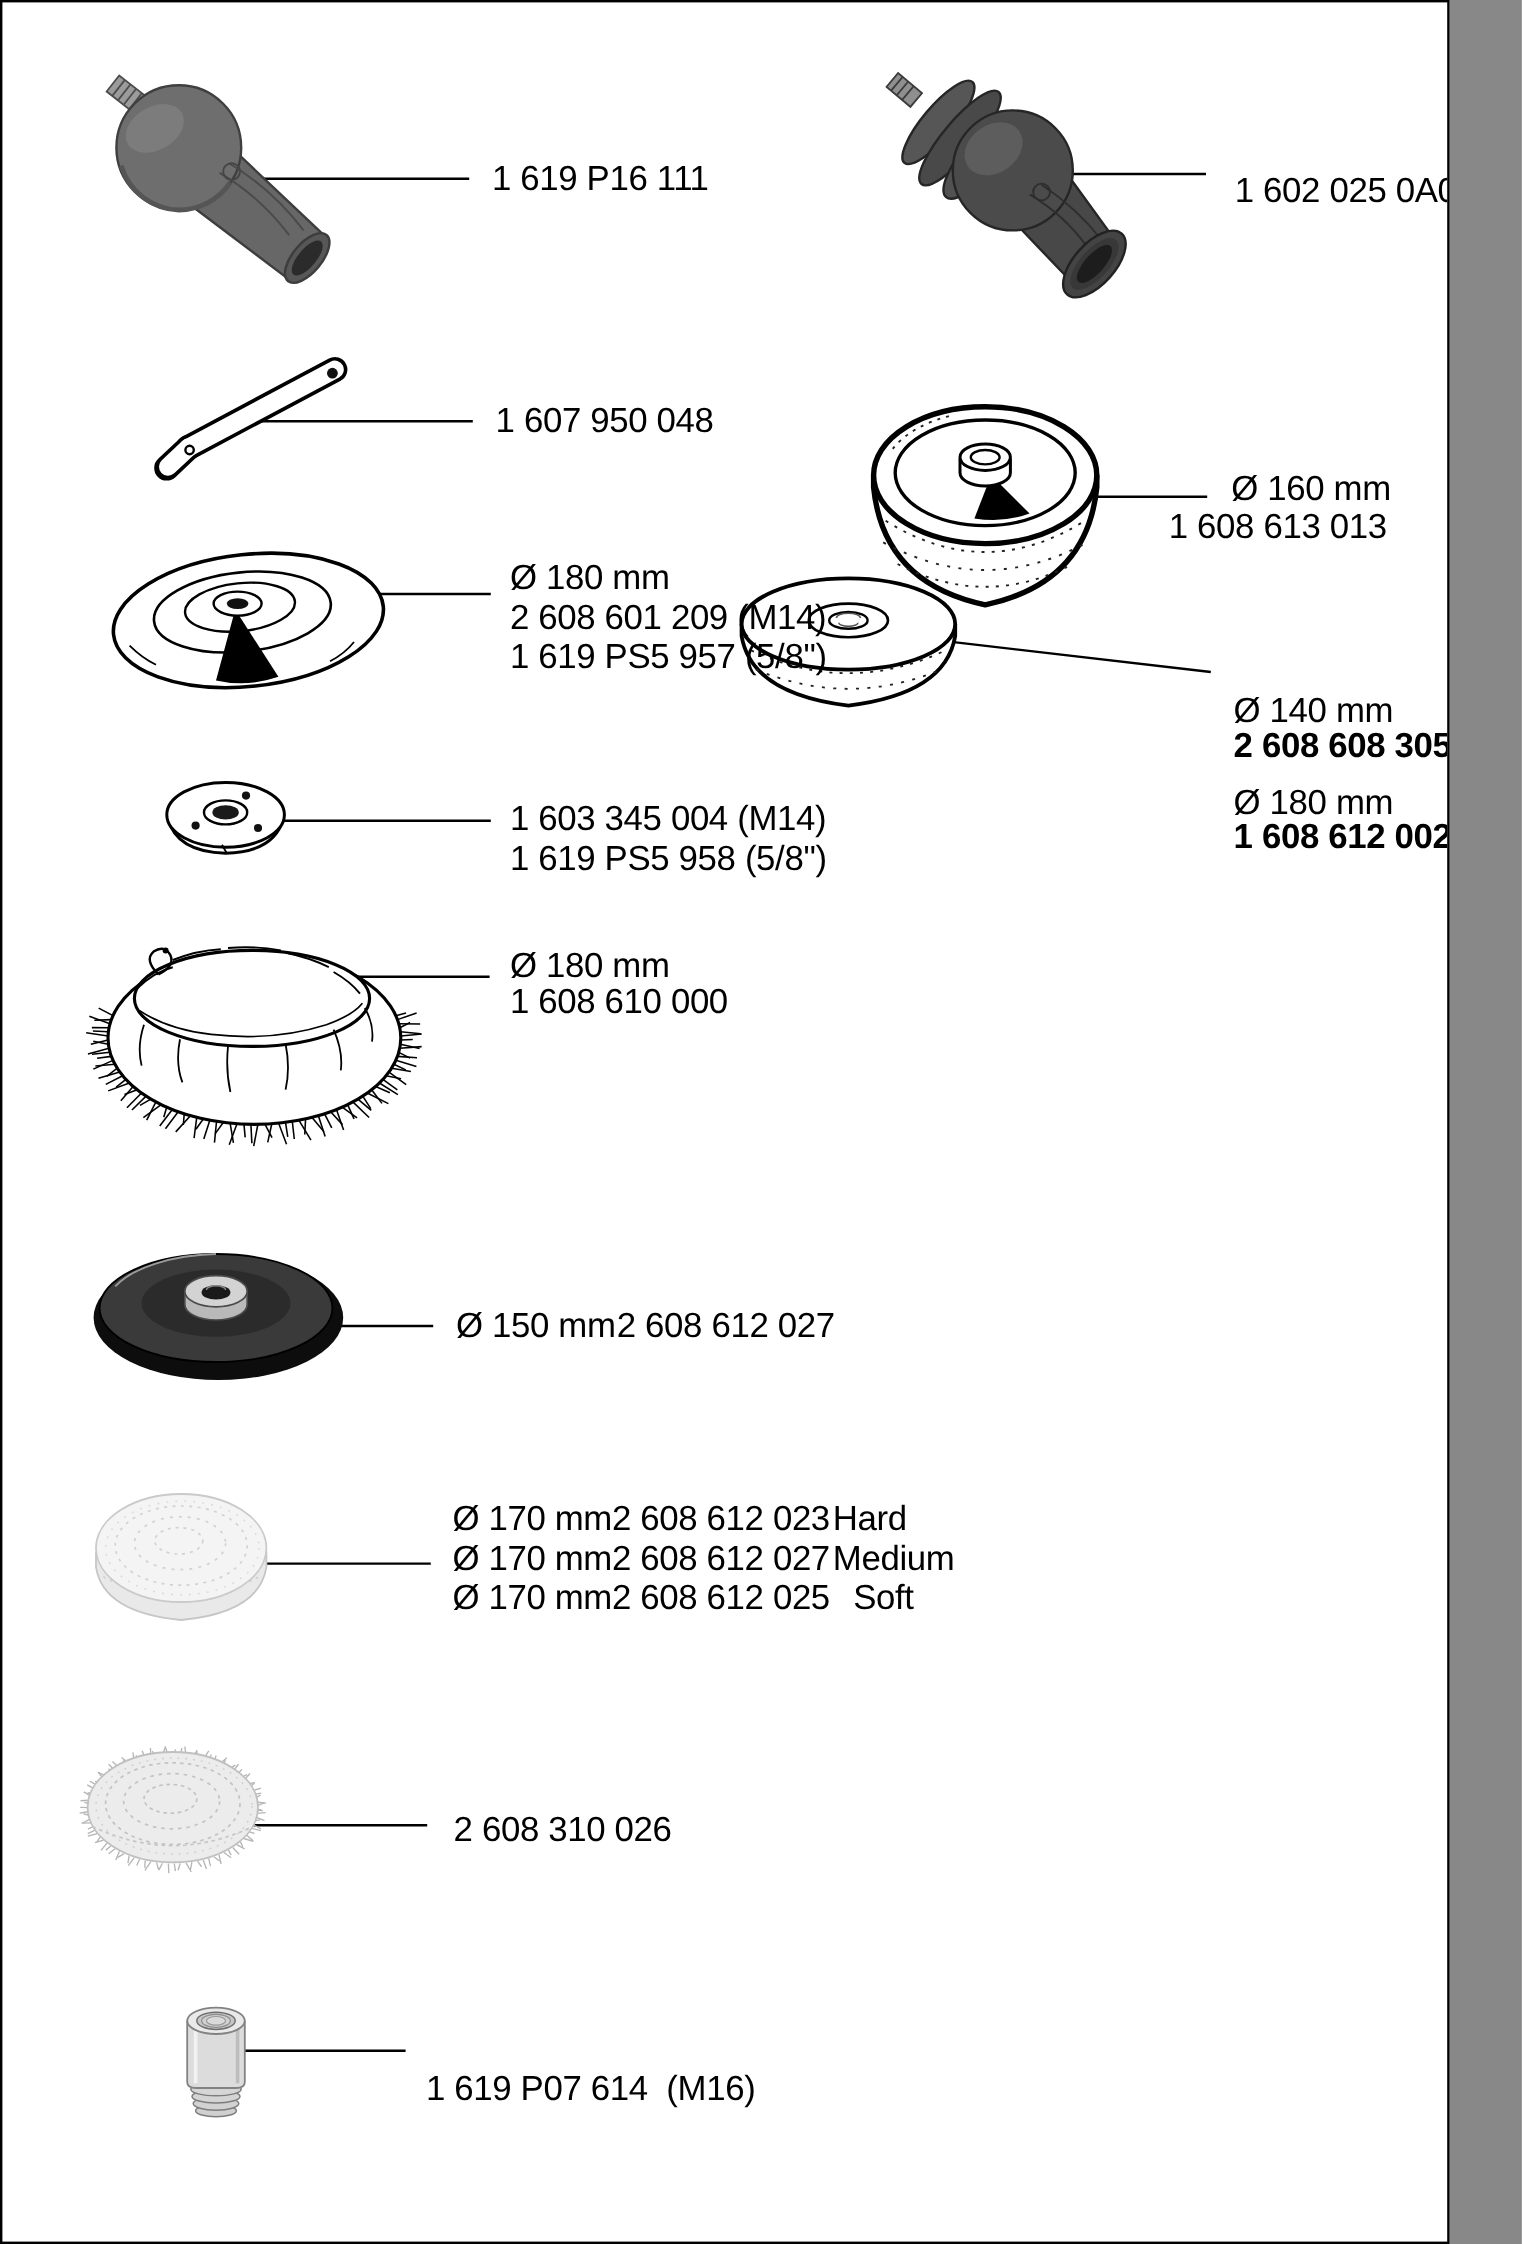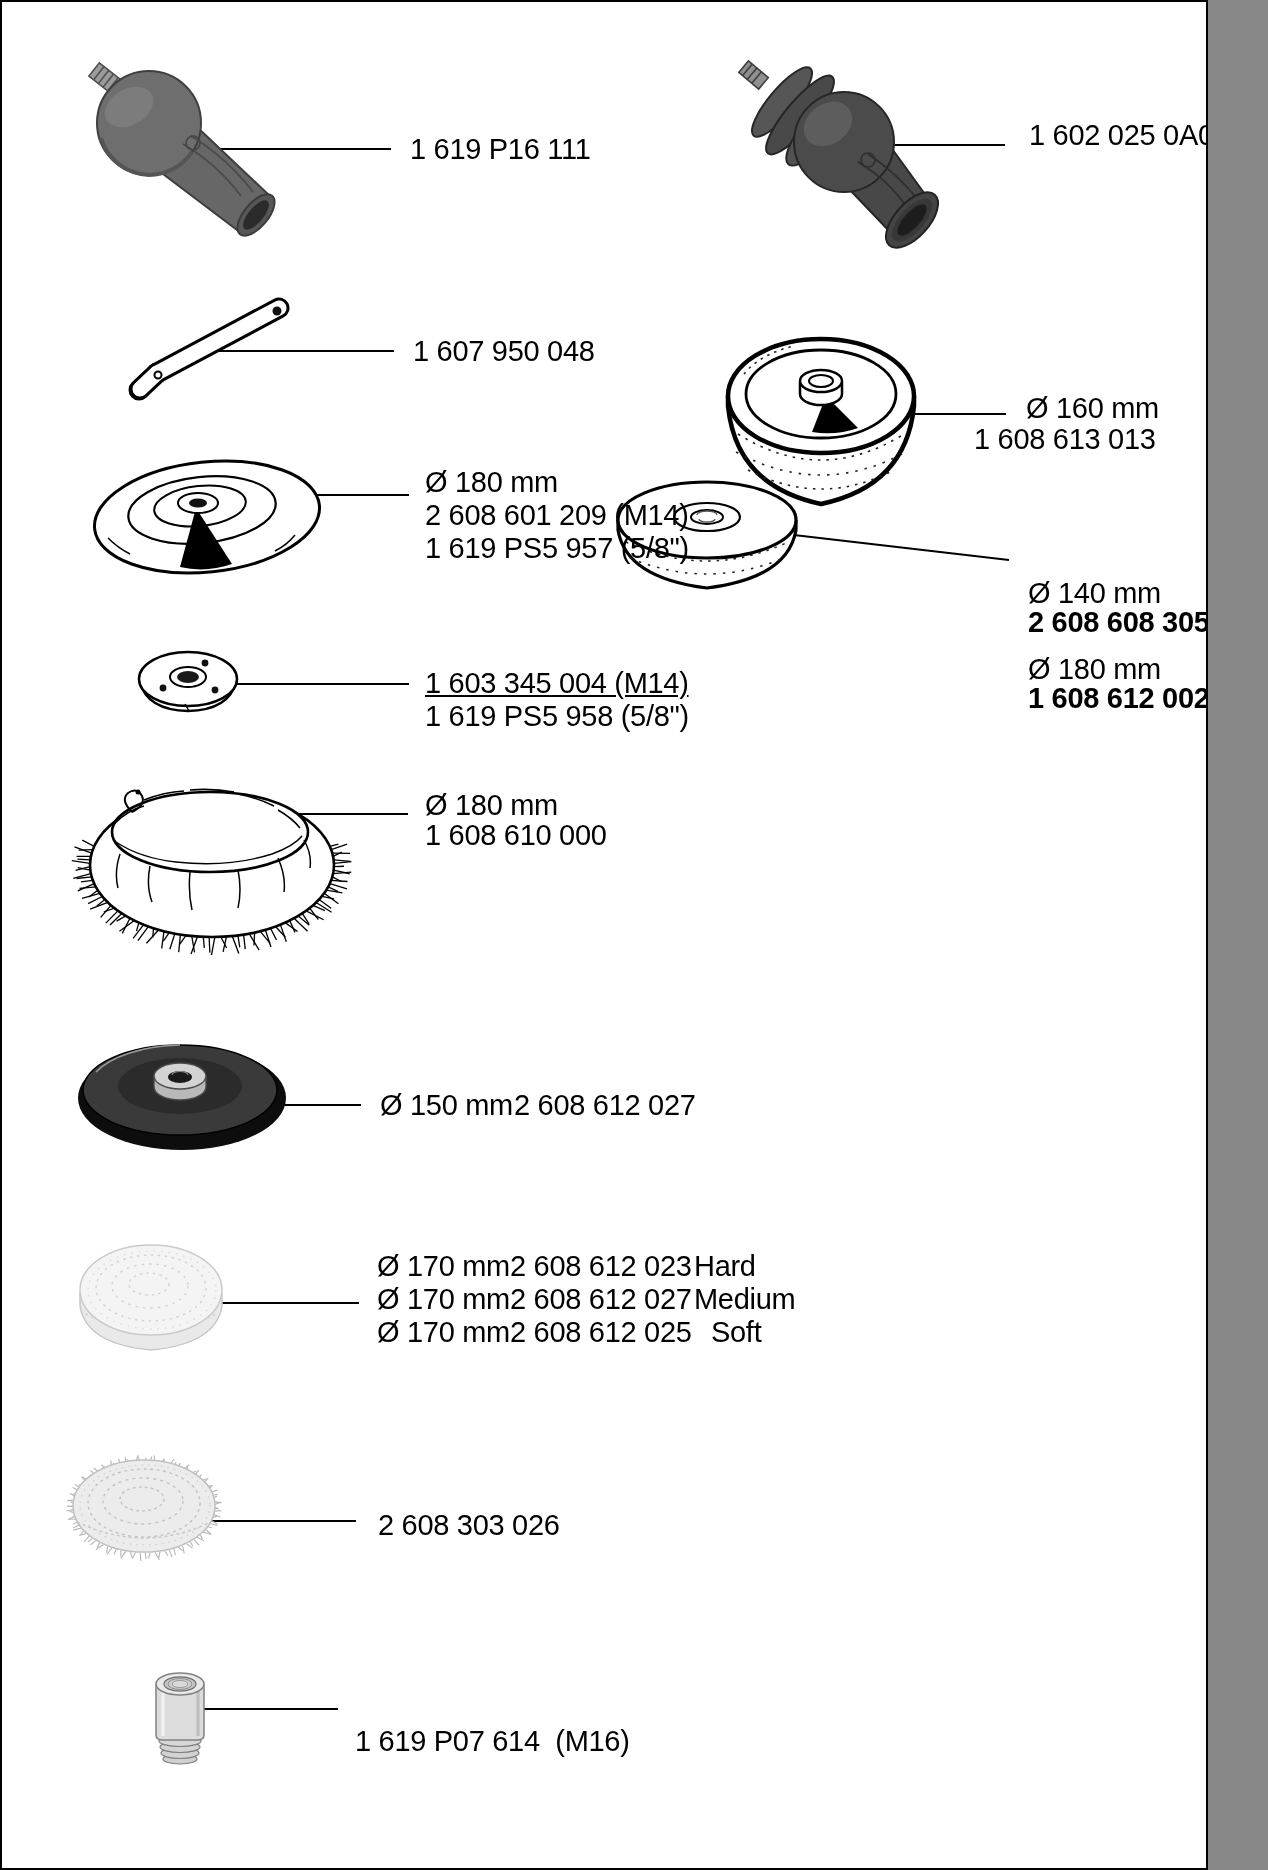--- a/index.html
+++ b/index.html
@@ -387,32 +387,32 @@
       <line x1="56" y1="26" x2="56" y2="74" stroke="#bdbdbd" stroke-width="3"></line>
       <ellipse cx="38" cy="22" rx="24" ry="11" fill="#e9e9e9" stroke="#828282" stroke-width="1.5"></ellipse>
       <ellipse cx="38" cy="22" rx="16" ry="7.2" fill="#c6c6c6" stroke="#6f6f6f" stroke-width="1.2"></ellipse>
       <ellipse cx="38" cy="22" rx="12" ry="5.4" fill="#d1d1d1" stroke="#8d8d8d" stroke-width="1"></ellipse>
       <ellipse cx="38" cy="22" rx="8" ry="3.6" fill="#dadada" stroke="#9a9a9a" stroke-width="1"></ellipse>
     </svg>
   </div>
 
   <div class="lbl" style="left:408px;top:131px;">1 619 P16 111</div>
 
-  <div class="lbl" style="left:1027px;top:117px;">1 602 025 0A0</div>
+  <div class="lbl" style="left:1027px;top:141px;">1 602 025 0A0</div>
 
   <div class="lbl" style="left:411px;top:333px;">1 607 950 048</div>
 
   <div class="lbl" style="left:423px;top:464px;">Ø 180 mm</div>
   <div class="lbl" style="left:423px;top:497px;">2 608 601 209 (M14)</div>
   <div class="lbl" style="left:423px;top:530px;">1 619 PS5 957 (5/8")</div>
 
   <div class="lbl" style="left:1024px;top:390px;">Ø 160 mm</div>
   <div class="lbl" style="left:972px;top:421px;">1 608 613 013</div>
 
-  <div class="lbl" style="left:423px;top:665px;text-decoration:underline;">1 603 345 004 (M14)</div>
+  <div class="lbl" style="left:423px;top:665px;">1 603 345 004 (M14)</div>
   <div class="lbl" style="left:423px;top:698px;">1 619 PS5 958 (5/8")</div>
 
   <div class="lbl" style="left:1026px;top:575px;">Ø 140 mm</div>
   <div class="lbl" style="left:1026px;top:604px;font-weight:bold;">2 608 608 305</div>
   <div class="lbl" style="left:1026px;top:651px;">Ø 180 mm</div>
   <div class="lbl" style="left:1026px;top:680px;font-weight:bold;">1 608 612 002</div>
 
   <div class="lbl" style="left:423px;top:787px;">Ø 180 mm</div>
   <div class="lbl" style="left:423px;top:817px;">1 608 610 000</div>
 
@@ -424,17 +424,17 @@
   <div class="lbl" style="left:692px;top:1248px;">Hard</div>
 
   <div class="lbl" style="left:375px;top:1281px;">Ø 170 mm</div>
   <div class="lbl" style="left:508px;top:1281px;">2 608 612 027</div>
   <div class="lbl" style="left:692px;top:1281px;">Medium</div>
 
   <div class="lbl" style="left:375px;top:1314px;">Ø 170 mm</div>
   <div class="lbl" style="left:508px;top:1314px;">2 608 612 025</div>
   <div class="lbl" style="left:692px;top:1314px;margin-left:17px;">Soft</div>
 
-  <div class="lbl" style="left:376px;top:1507px;">2 608 303 026</div>
+  <div class="lbl" style="left:376px;top:1507px;">2 608 310 026</div>
 
   <div class="lbl" style="left:353px;top:1691px;margin-top:32px;">1 619 P07 614  (M16)</div>
 
 </div>
 
 </body></html>

